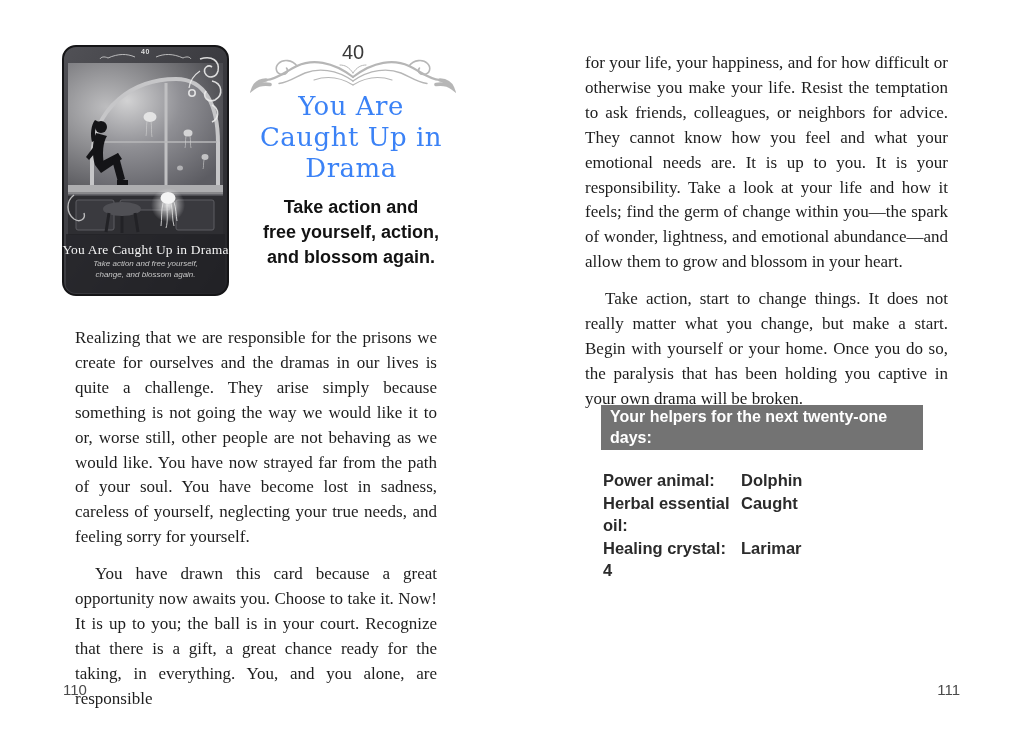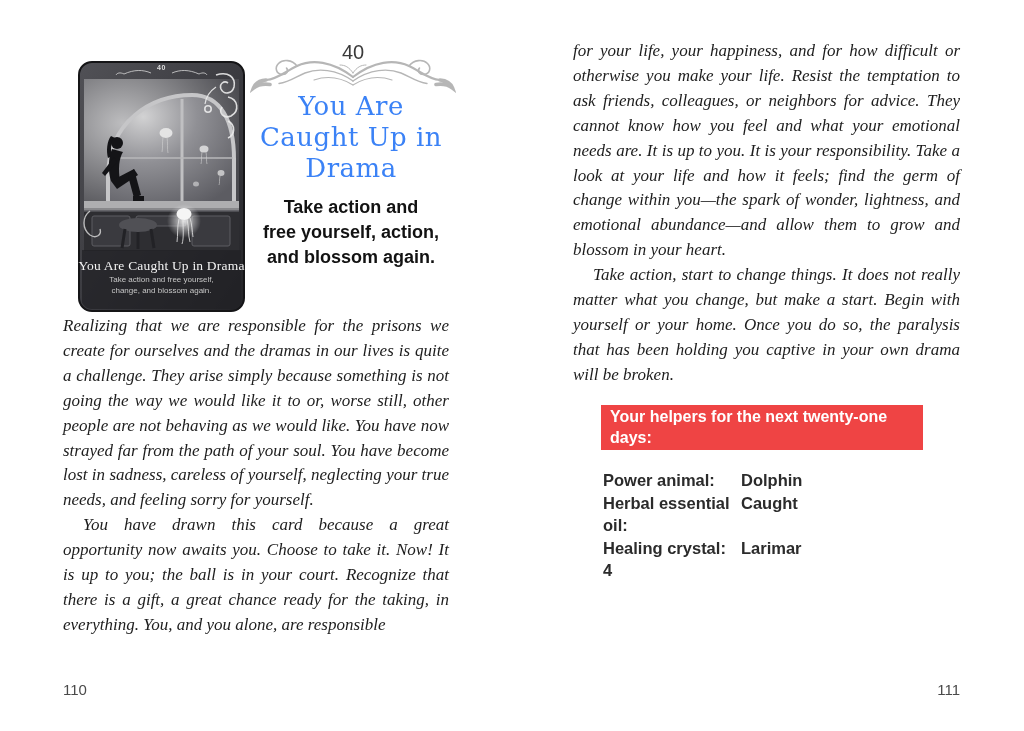--- a/index.html
+++ b/index.html
@@ -2,40 +2,40 @@
 <html><head>
 <meta charset="utf-8">
 <style>
   html,body { margin:0; padding:0; background:#ffffff; }
   .spread {
     position:relative; width:1024px; height:731px; background:#ffffff;
     font-family:"Liberation Serif", serif; overflow:hidden;
   }
   
   .body-text { position:absolute; text-align:justify; font-size:17px; line-height:24.9px; color:#1d1d1d; }
-  .body-text p { margin:0;font-style:italic; }
+  .body-text p { margin:12px; }
   .body-text p.indent { text-indent:20px; }
   #left-body  { left:63px;  top:314px; width:386px; }
   #right-body { left:573px; top:39px;  width:387px; }
 
   
-  .card { position:absolute; left:62px; top:45px; width:167px; height:251px; margin:16px; }
+  .card { position:absolute; left:62px; top:45px; width:167px; height:251px; margin:0; }
   .card svg { display:block; }
   .card-num {
     position:absolute; top:3px; left:0; width:100%; text-align:center;
     font-family:"Liberation Sans",sans-serif; font-weight:700; font-size:7px;
     color:#dedede; letter-spacing:.5px;
   }
   .card-title {
     position:absolute; top:197px; left:0; width:100%; text-align:center;
     font-family:"Liberation Serif",serif; font-size:13.5px; color:#f3f3f3; letter-spacing:.2px;
   }
   .card-sub {
     position:absolute; top:214px; left:50%; transform:translateX(-50%); width:134px; text-align:center;
-    font-family:"Liberation Sans",sans-serif; font-size:8px; line-height:10.5px; color:#c6c6c6;
+    font-family:"Liberation Sans",sans-serif; font-size:8px; line-height:10.5px; color:#c6c6c6;font-style:italic;
   }
 
   
   .ch-num {
     position:absolute; left:248px; top:41px; width:210px; text-align:center;
     font-family:"Liberation Sans",sans-serif; font-size:20px; color:#3a3a3a;
   }
   .flourish { position:absolute; left:250px; top:55px; }
   .ch-title {
     position:absolute; left:234px; top:91px; width:234px; margin:0; text-align:center;
@@ -213,21 +213,21 @@
   </section>
 
   <section>
 
     <div class="body-text" id="right-body">
       <p>for your life, your happiness, and for how difficult or otherwise you make your life. Resist the temptation to ask friends, colleagues, or neighbors for advice. They cannot know how you feel and what your emotional needs are. It is up to you. It is your responsibility. Take a look at your life and how it feels; find the germ of change within you—the spark of wonder, lightness, and emotional abundance—and allow them to grow and blossom in your heart.</p>
       <p class="indent">Take action, start to change things. It does not really matter what you change, but make a start. Begin with yourself or your home. Once you do so, the paralysis that has been holding you captive in your own drama will be broken.</p>
     </div>
 
     <div class="helpers">
-      <div class="helpers-head" style="background:#ef4444">Your helpers for the next twenty-one days:</div>
+      <div class="helpers-head" style="background:#737373">Your helpers for the next twenty-one days:</div>
       <div class="helper-rows">
         <div class="helper-row">
           <span class="helper-label">Power animal:</span>
           <span class="helper-value">Dolphin</span>
         </div>
         <div class="helper-row">
           <span class="helper-label">Herbal essential oil:</span>
           <span class="helper-value">Caught</span>
         </div>
         <div class="helper-row">

